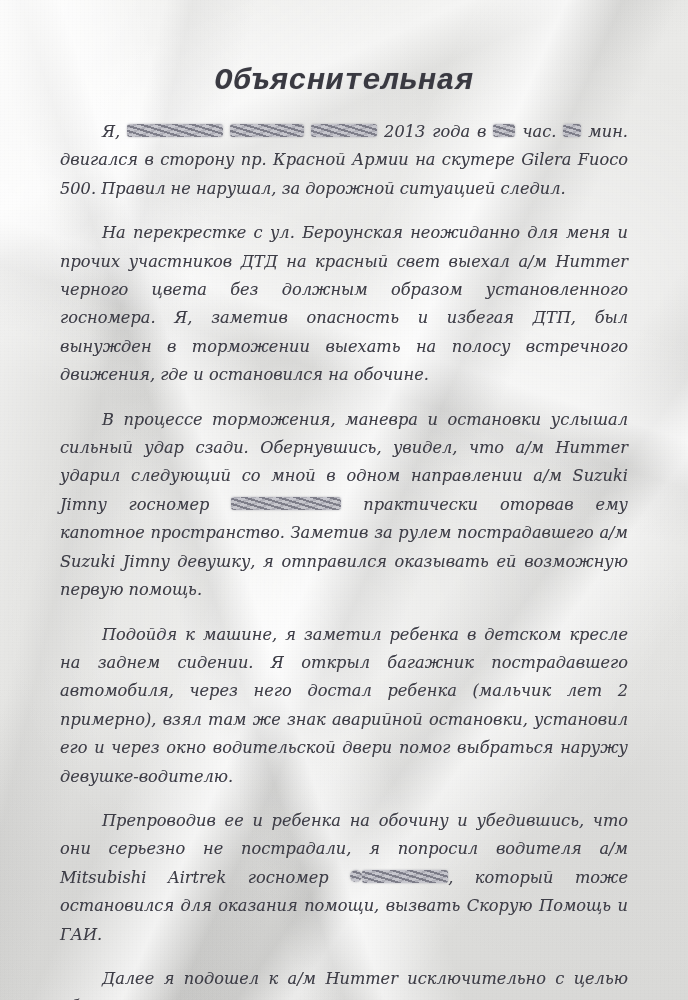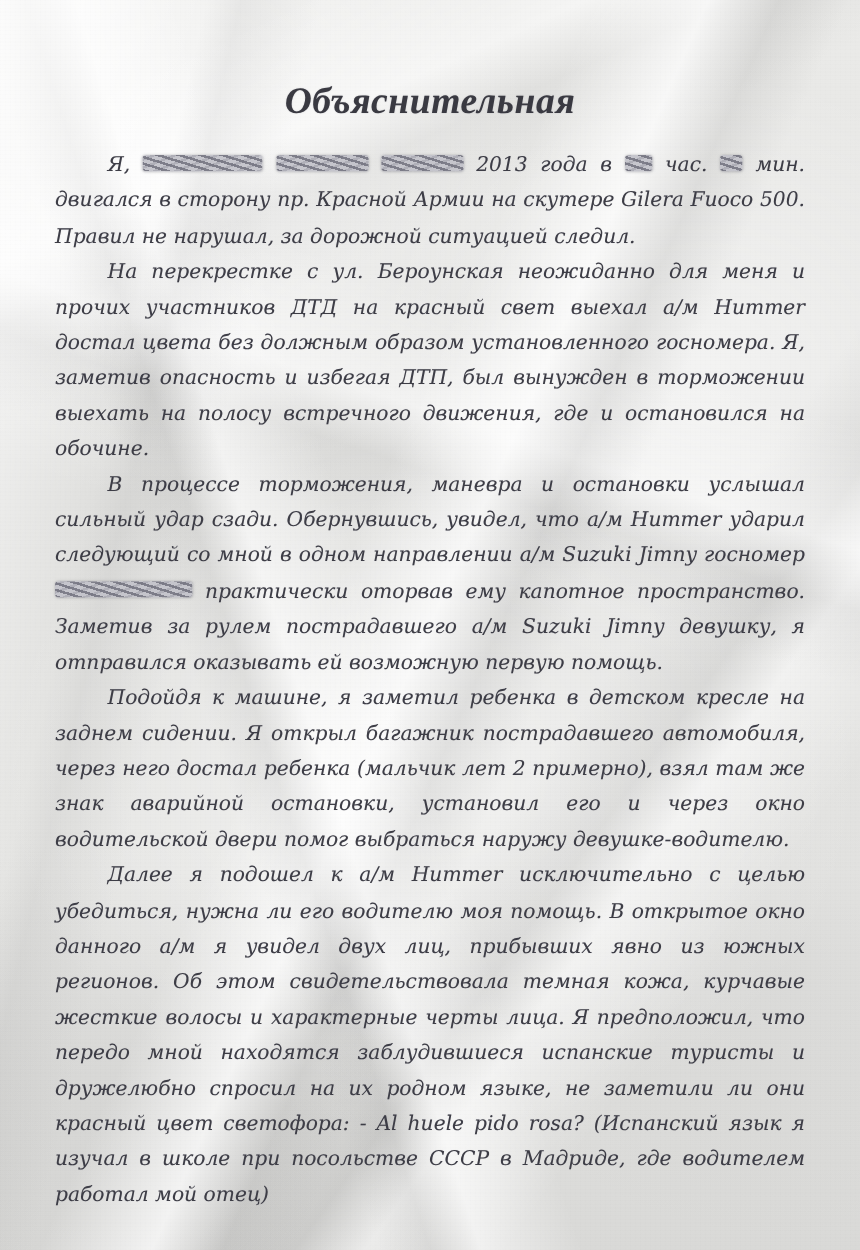--- a/index.html
+++ b/index.html
@@ -44,21 +44,21 @@
     inset: 0;
     pointer-events: none;
     opacity: 0.35;
     background-image:
       repeating-linear-gradient(0deg, rgba(0,0,0,0.018) 0px, rgba(0,0,0,0.018) 1px, rgba(255,255,255,0) 1px, rgba(255,255,255,0) 3px),
       repeating-linear-gradient(90deg, rgba(0,0,0,0.015) 0px, rgba(0,0,0,0.015) 1px, rgba(255,255,255,0) 1px, rgba(255,255,255,0) 4px);
   }
 
   #doc-title {
     text-align: center;
-    font-family: Liberation Serif, serif;
+    font-family: Liberation Mono, monospace;
     font-style: italic;
     font-weight: bold;
     font-size: 30px;
     letter-spacing: 0.5px;
     color: #3a3a42;
     margin: 0 0 20px 0;
     text-shadow: 0 0 1px rgba(90,90,100,0.35);
   }
 
   .body-text {
@@ -68,21 +68,21 @@
     font-size: 16.2px;
     line-height: 28.4px;
     color: #3d3d46;
     text-align: justify;
     text-justify: inter-word;
     hyphens: manual;
     text-shadow: 0 0 0.6px rgba(80,80,95,0.3);
   }
 
   .para {
-    margin: 0;
+    margin: 16px;
     text-indent: 42px;
   }
 
   
   .redact {
     display: inline-block;
     vertical-align: middle;
     height: 13px;
     border-radius: 3px;
     position: relative;
@@ -105,18 +105,19 @@
 </head>
 <body>
 
 <div id="paper">
   <div id="grain"></div>
 
   <h1 id="doc-title">Объяснительная</h1>
 
   <div class="body-text" id="body">
       <p class="para">Я, <span class="redact w1"></span> <span class="redact w2"></span> <span class="redact w3"></span> 2013 года в <span class="redact w4"></span> час. <span class="redact w5"></span> мин. двигался в сторону пр. Красной Армии на скутере Gilera Fuoco 500. Правил не нарушал, за дорожной ситуацией следил.</p>
-      <p class="para">На перекрестке с ул. Бероунская неожиданно для меня и прочих участников ДТД на красный свет выехал а/м Hummer достал цвета без должным образом установленного госномера. Я, заметив опасность и избегая ДТП, был вынужден в торможении выехать на полосу встречного движения, где и остановился на обочине.</p>
+      <p class="para">На перекрестке с ул. Бероунская неожиданно для меня и прочих участников ДТД на красный свет выехал а/м Hummer черного цвета без должным образом установленного госномера. Я, заметив опасность и избегая ДТП, был вынужден в торможении выехать на полосу встречного движения, где и остановился на обочине.</p>
       <p class="para">В процессе торможения, маневра и остановки услышал сильный удар сзади. Обернувшись, увидел, что а/м Hummer ударил следующий со мной в одном направлении а/м Suzuki Jimny госномер <span class="redact w6"></span> практически оторвав ему капотное пространство. Заметив за рулем пострадавшего а/м Suzuki Jimny девушку, я отправился оказывать ей возможную первую помощь.</p>
       <p class="para">Подойдя к машине, я заметил ребенка в детском кресле на заднем сидении. Я открыл багажник пострадавшего автомобиля, через него достал ребенка (мальчик лет 2 примерно), взял там же знак аварийной остановки, установил его и через окно водительской двери помог выбраться наружу девушке-водителю.</p>
+      <p class="para">Препроводив ее и ребенка на обочину и убедившись, что они серьезно не пострадали, я попросил водителя а/м Mitsubishi Airtrek госномер <span class="redact w7"></span><span class="redact w8"></span>, который тоже остановился для оказания помощи, вызвать Скорую Помощь и ГАИ.</p>
       <p class="para">Далее я подошел к а/м Hummer исключительно с целью убедиться, нужна ли его водителю моя помощь. В открытое окно данного а/м я увидел двух лиц, прибывших явно из южных регионов. Об этом свидетельствовала темная кожа, курчавые жесткие волосы и характерные черты лица. Я предположил, что передо мной находятся заблудившиеся испанские туристы и дружелюбно спросил на их родном языке, не заметили ли они красный цвет светофора: - Al huele pido rosa? (Испанский язык я изучал в школе при посольстве СССР в Мадриде, где водителем работал мой отец)</p>
     </div>
 </div>
 
 </body></html>

